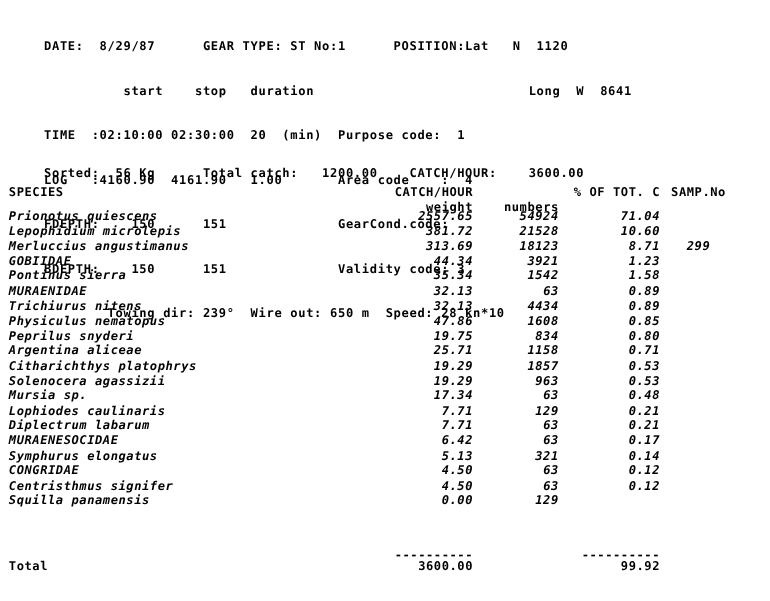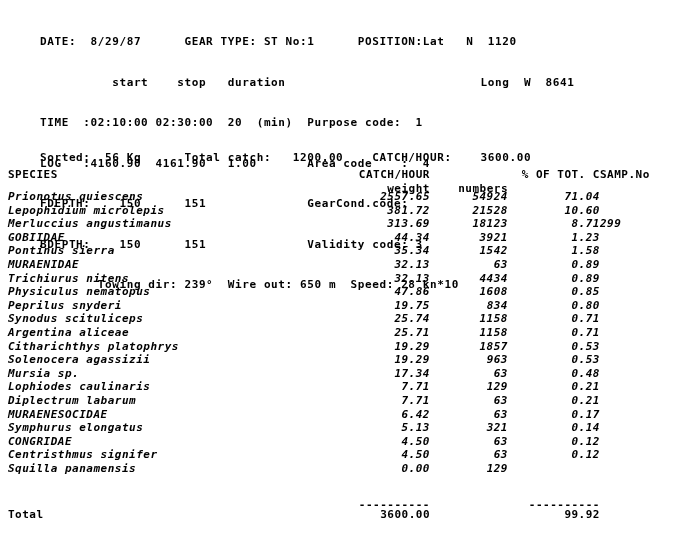--- a/index.html
+++ b/index.html
@@ -72,21 +72,21 @@
     font-size: 11px;
     letter-spacing: 0.5px;
     padding: 0;
     line-height: 13.6px;
     white-space: pre;
   }
   .c-name  { width: 330px; }
   .c-wt    { width: 92px;  text-align: right; }
   .c-num   { width: 78px;  text-align: right; padding-right: 6px; }
   .c-pct   { width: 92px;  text-align: right; }
-  .c-samp  { width: 70px;  text-align: left; }
+  .c-samp  { width: 70px;  text-align: center; }
 </style>
 </head>
 <body>
 
 <div class="page">
 
   <div class="header-block mono">
     <div class="row">DATE:  8/29/87      GEAR TYPE: ST No:1      POSITION:Lat   N  1120</div>
     <div class="row">          start    stop   duration                           Long  W  8641</div>
     <div class="row">TIME  :02:10:00 02:30:00  20  (min)  Purpose code:  1</div>
@@ -179,27 +179,20 @@
           <td class="c-samp"></td>
         </tr>
         <tr>
           <td class="c-name">Peprilus snyderi</td>
           <td class="c-wt">19.75</td>
           <td class="c-num">834</td>
           <td class="c-pct">0.80</td>
           <td class="c-samp"></td>
         </tr>
         <tr>
-          <td class="c-name">Synodus scituliceps</td>
-          <td class="c-wt">25.74</td>
-          <td class="c-num">1158</td>
-          <td class="c-pct">0.71</td>
-          <td class="c-samp"></td>
-        </tr>
-        <tr>
           <td class="c-name">Argentina aliceae</td>
           <td class="c-wt">25.71</td>
           <td class="c-num">1158</td>
           <td class="c-pct">0.71</td>
           <td class="c-samp"></td>
         </tr>
         <tr>
           <td class="c-name">Citharichthys platophrys</td>
           <td class="c-wt">19.29</td>
           <td class="c-num">1857</td>

